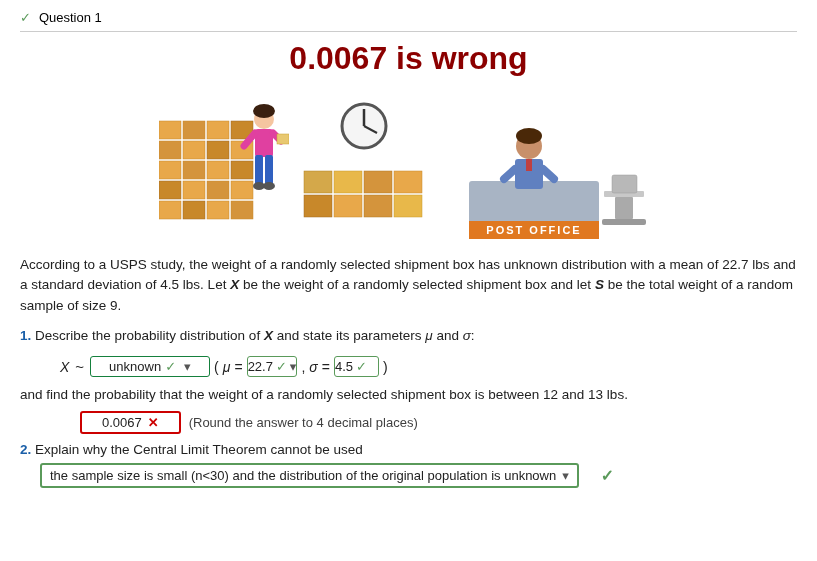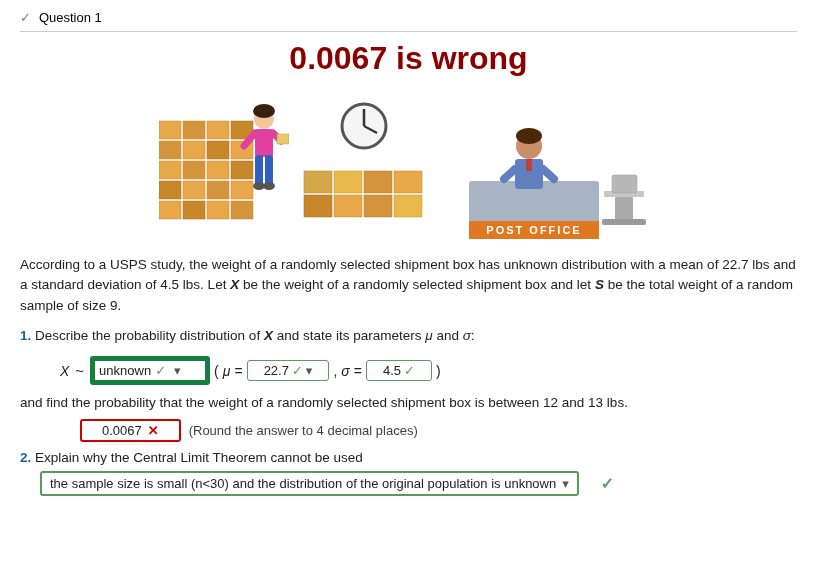--- a/index.html
+++ b/index.html
@@ -60,37 +60,37 @@
     }
     .prob-dist-line {
       display: flex;
       align-items: center;
       margin: 8px 0 8px 40px;
       gap: 4px;
       font-size: 14px;
     }
     .tilde { font-size: 15px; margin: 0 2px; }
     .select-box {
-      border: 5px solid #15803d;
+      border: 1px solid #15803d;
       border-radius: 3px;
-      padding: 2px 4px;
+      padding: 2px 18px;
       font-size: 13px;
       background: white;
       color: #222;
       min-width: 120px;
       display: inline-flex;
       align-items: center;
       gap: 4px;
     }
     .select-box .check { color: #5a9a5a; }
     .select-box .arrow { color: #555; margin-left: 4px; }
     .input-box {
       border: 1px solid #5a9a5a;
       border-radius: 3px;
-      padding: 2px 16px;
+      padding: 2px 0;
       font-size: 13px;
       background: white;
       min-width: 45px;
       display: inline-flex;
       align-items: center;
       gap: 3px;
     }
     .input-box .check { color: #5a9a5a; }
     .input-box .arrow { color: #555; }
     .find-prob-line {

